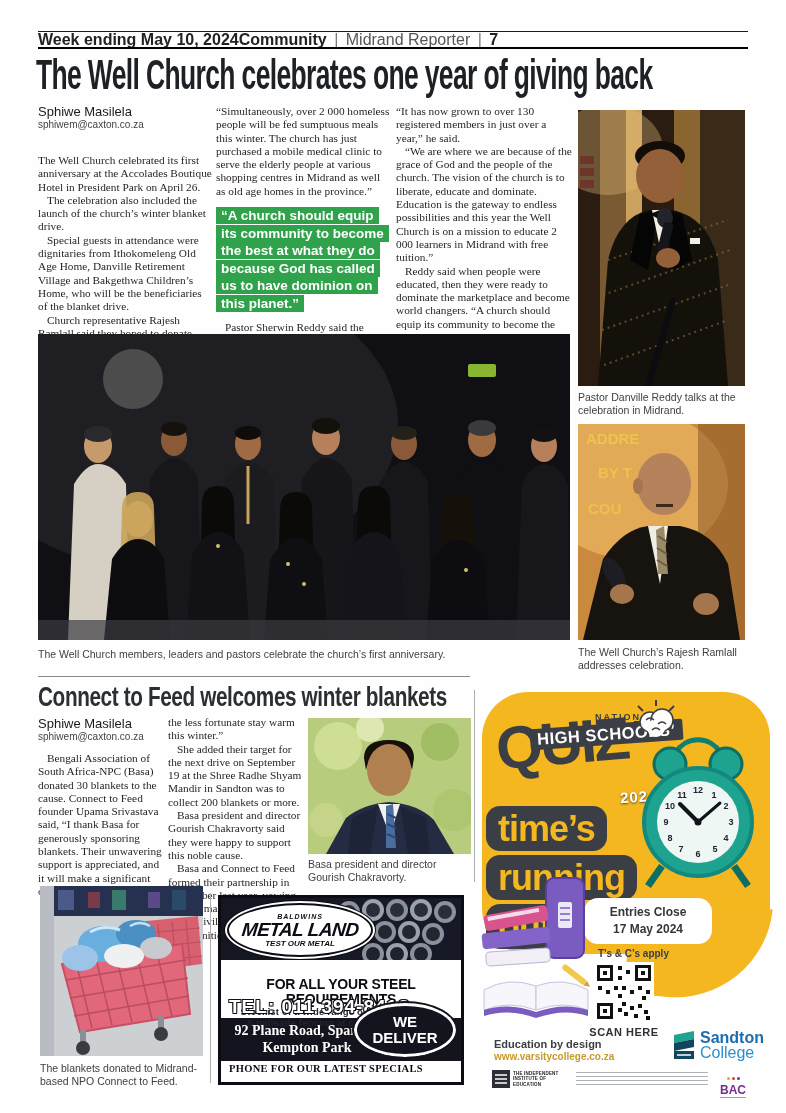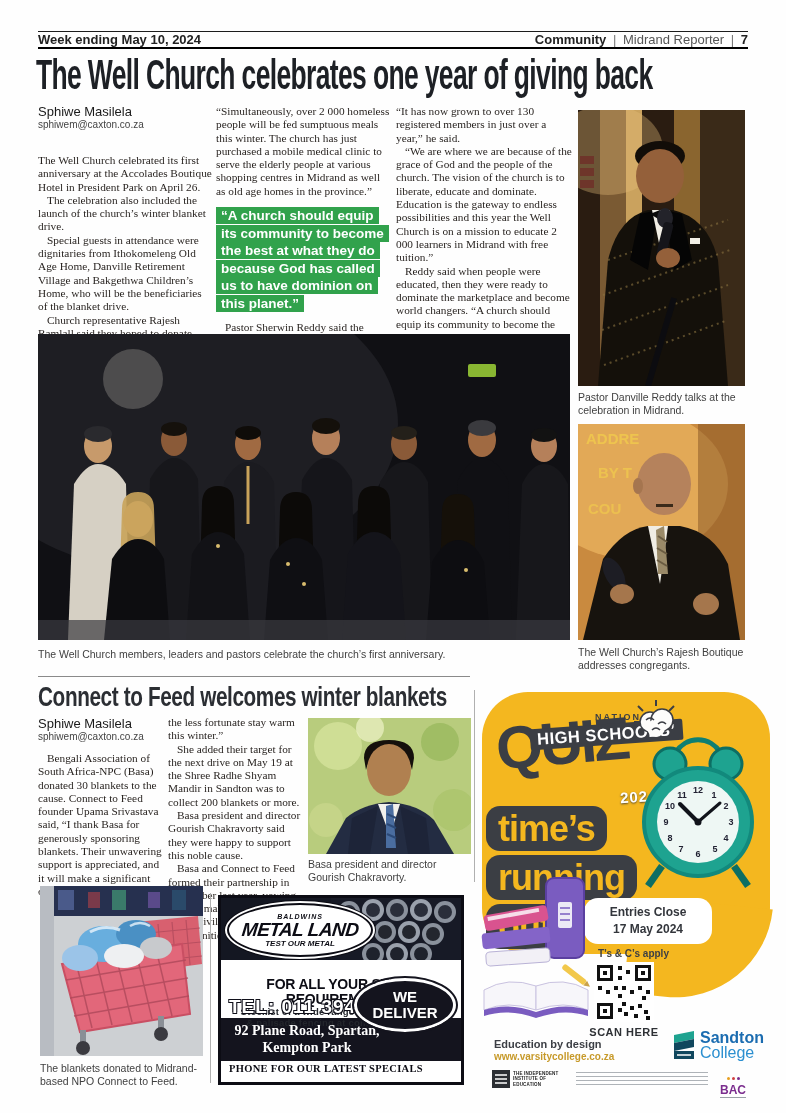--- a/index.html
+++ b/index.html
@@ -4,22 +4,22 @@
 <style>
   * { margin:0; padding:0; box-sizing:border-box; }
   html,body { background:#ffffff; }
   .page { position:relative; width:786px; height:1113px; background:#fefefe; overflow:hidden;
           font-family:"Liberation Sans", sans-serif; }
   .abs { position:absolute; }
 
   
   .rule-top { left:38px; top:31px; width:710px; height:1px; background:#1c1c1c; }
   .rule-mid { left:38px; top:47px; width:710px; height:2px; background:#000; }
-  .masthead { left:38px; top:33px; width:710px; display:flex; justify-content:space-between;
-              font-size:13px; line-height:13px; color:#222; }
+  .masthead { left:38px; top:33px; width:710px; display:flex; 
+              font-size:16px; line-height:13px; color:#222; }
   .masthead .bold { font-weight:700; }
   .masthead .soft { color:#555; }
   .masthead .sep { color:#777; margin:0 3px; }
 
   
   .headline1 { left:36px; top:52px; font-weight:700; font-size:42px; line-height:46px;
                letter-spacing:-1px; color:#1d2025; white-space:nowrap;
                transform:scaleX(.63); transform-origin:0 50%; }
   .headline2 { left:38px; top:682px; font-weight:700; font-size:28px; line-height:30px;
                letter-spacing:-.5px; color:#2b2e33; white-space:nowrap;
@@ -59,21 +59,21 @@
   .metal-tag { font-size:8px; font-weight:700; font-style:italic; color:#0c0c14; }
   .whiteband { height:36px; text-align:center; padding-top:17px; }
   .steel-head { font-size:14px; font-weight:900; letter-spacing:-.2px; color:#0c0c14; line-height:15px; }
   .steel-sub { font-size:9.5px; font-weight:700; color:#23262c; line-height:10.5px; letter-spacing:.2px; }
   .tel-row { height:22px; padding-left:8px; font-size:19px; font-weight:900; letter-spacing:1px;
              color:#fff; line-height:22px;
              text-shadow:-1px -1px 0 #10101a, 1px -1px 0 #10101a, -1px 1px 0 #10101a, 1px 1px 0 #10101a; }
   .addr-band { height:43px; background:#14141e; color:#fff; font-family:"Liberation Serif", serif;
                font-weight:700; font-size:14px; line-height:17px; padding-top:4px; padding-left:6px; }
   .addr-band div { width:160px; text-align:center; }
-  .we-deliver { position:absolute; right:5px; top:80px; width:102px; height:54px; background:#14141e;
+  .we-deliver { position:absolute; right:5px; top:105px; width:102px; height:54px; background:#14141e;
                 border:3px solid #fff; border-radius:50%; outline:2px solid #14141e;
                 display:flex; flex-direction:column; align-items:center; justify-content:center;
                 color:#fff; font-weight:900; font-size:15px; line-height:16px; z-index:3; }
   .specials-strip { height:16px; background:#fff; font-family:"Liberation Serif", serif; font-weight:700;
                     font-size:10.5px; line-height:16px; padding-left:8px; letter-spacing:.3px; color:#0c0c14; }
 
   
   .quiz-ad { left:480px; top:688px; width:292px; height:420px; }
   .quiz-ad .abs { position:absolute; }
   .bubble { left:2px; top:4px; width:288px; height:262px; background:#f4b71f; border-radius:46px 46px 46px 46px; }
@@ -205,21 +205,21 @@
       <path d="M70 102 L90 102 L82 160 Z" fill="#f0ede4"></path>
       <path d="M78 106 L86 102 L90 150 L80 150 Z" fill="#9a8a68"></path>
       <line x1="80" y1="112" x2="89" y2="118" stroke="#6a5c42" stroke-width="2"></line>
       <line x1="79" y1="124" x2="89" y2="130" stroke="#6a5c42" stroke-width="2"></line>
       <line x1="79" y1="136" x2="89" y2="142" stroke="#6a5c42" stroke-width="2"></line>
       <ellipse cx="36" cy="150" rx="9" ry="18" fill="#1d1d24" transform="rotate(-28 36 150)"></ellipse>
       <ellipse cx="44" cy="170" rx="12" ry="10" fill="#a5764c"></ellipse>
       <ellipse cx="128" cy="180" rx="13" ry="11" fill="#a5764c"></ellipse>
     </svg>
   </div>
-  <div class="abs caption" style="left:578px; top:646px; width:170px;">The Well Church’s Rajesh Boutique addresses congregants.</div>
+  <div class="abs caption" style="left:578px; top:646px; width:170px;">The Well Church’s Rajesh Ramlall addresses celebration.</div>
 
   <div class="abs photo" style="left:38px; top:334px; width:532px; height:306px;">
     <svg width="532" height="306" viewBox="0 0 532 306">
       <rect width="532" height="306" fill="#101014"></rect>
       <ellipse cx="140" cy="90" rx="220" ry="150" fill="#2b2b31" opacity=".5"></ellipse>
       <circle cx="95" cy="45" r="30" fill="#f5f0e2" opacity=".22"></circle>
       <rect x="430" y="30" width="28" height="13" rx="2" fill="#9fd437" opacity=".85"></rect>
 
       <g>
         <ellipse cx="60" cy="112" rx="14" ry="17" fill="#c79a6b"></ellipse>
@@ -279,21 +279,21 @@
     <div class="name">Sphiwe Masilela</div>
     <div class="email">sphiwem@caxton.co.za</div>
   </div>
 
   <div class="abs bodytext" style="left:38px; top:752px; width:130px;">
     <p>Bengali Association of South Africa-NPC (Basa) donated 30 blankets to the cause. Connect to Feed founder Upama Srivastava said, “I thank Basa for generously sponsoring blankets. Their unwavering support is appreciated, and it will make a significant difference in helping</p>
   </div>
 
   <div class="abs bodytext" style="left:168px; top:716px; width:134px;">
     <p class="first">the less fortunate stay warm this winter.”</p>
-    <p>She added their target for the next drive on May 19 at the Shree Radhe Shyam Mandir in Sandton was to collect 200 blankets or more.</p>
+    <p>She added their target for the next drive on September 19 at the Shree Radhe Shyam Mandir in Sandton was to collect 200 blankets or more.</p>
     <p>Basa president and director Gourish Chakravorty said they were happy to support this noble cause.</p>
     <p>Basa and Connect to Feed formed their partnership in September last year, vowing to fight malnutrition in underprivileged communities.</p>
   </div>
 
   <div class="abs photo" style="left:308px; top:718px; width:163px; height:136px;">
     <svg width="163" height="136" viewBox="0 0 163 136">
       <rect width="163" height="136" fill="#b8cc7d"></rect>
       <circle cx="30" cy="28" r="24" fill="#d9e6a0" opacity=".7"></circle>
       <circle cx="132" cy="24" r="19" fill="#8fb354" opacity=".6"></circle>
       <circle cx="146" cy="92" r="21" fill="#a3bf62" opacity=".5"></circle>

